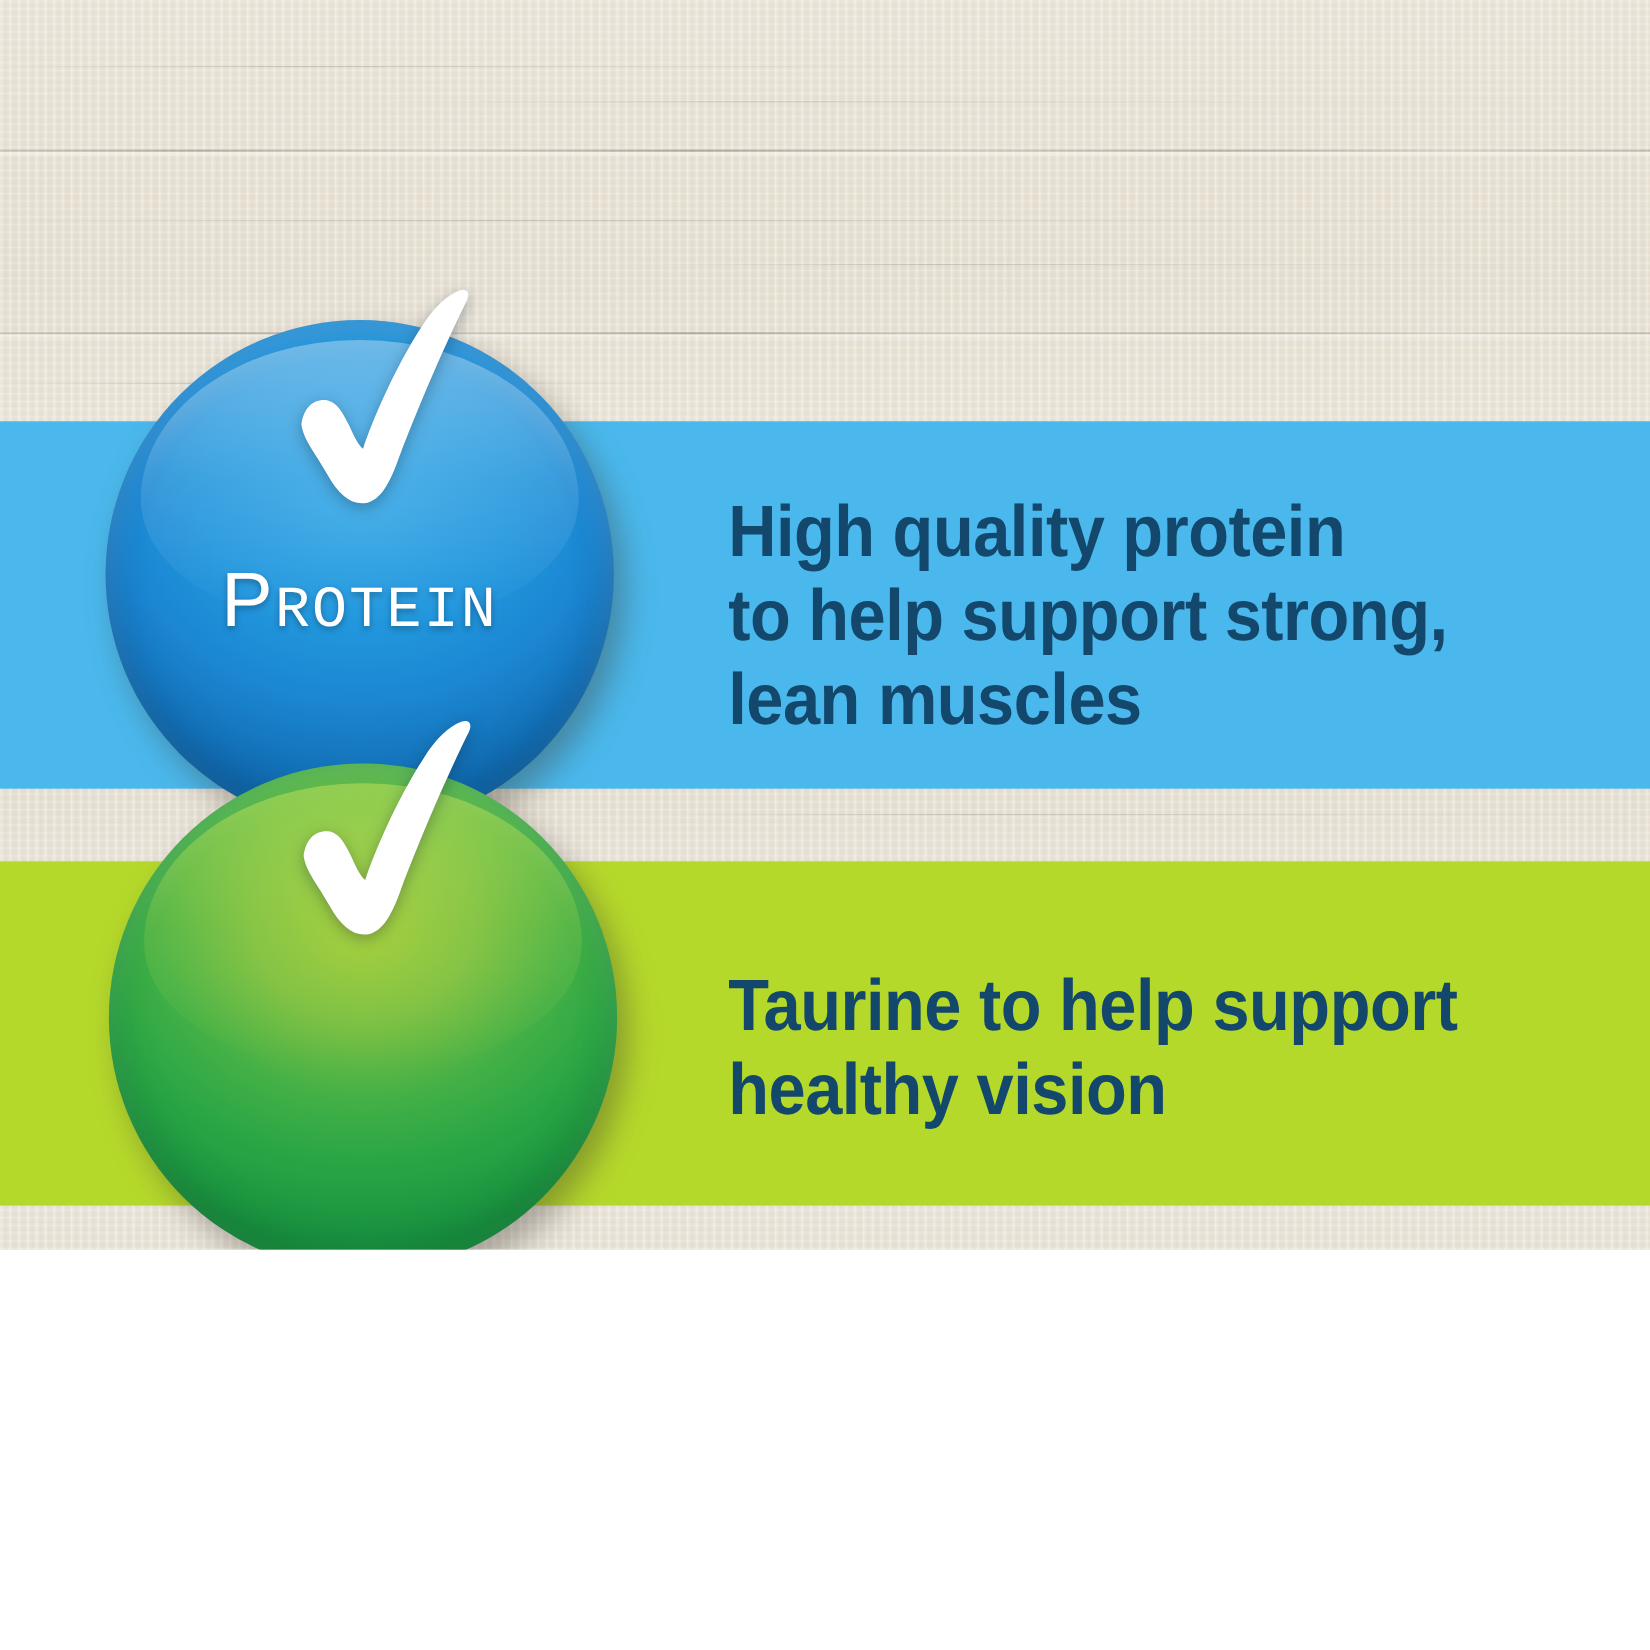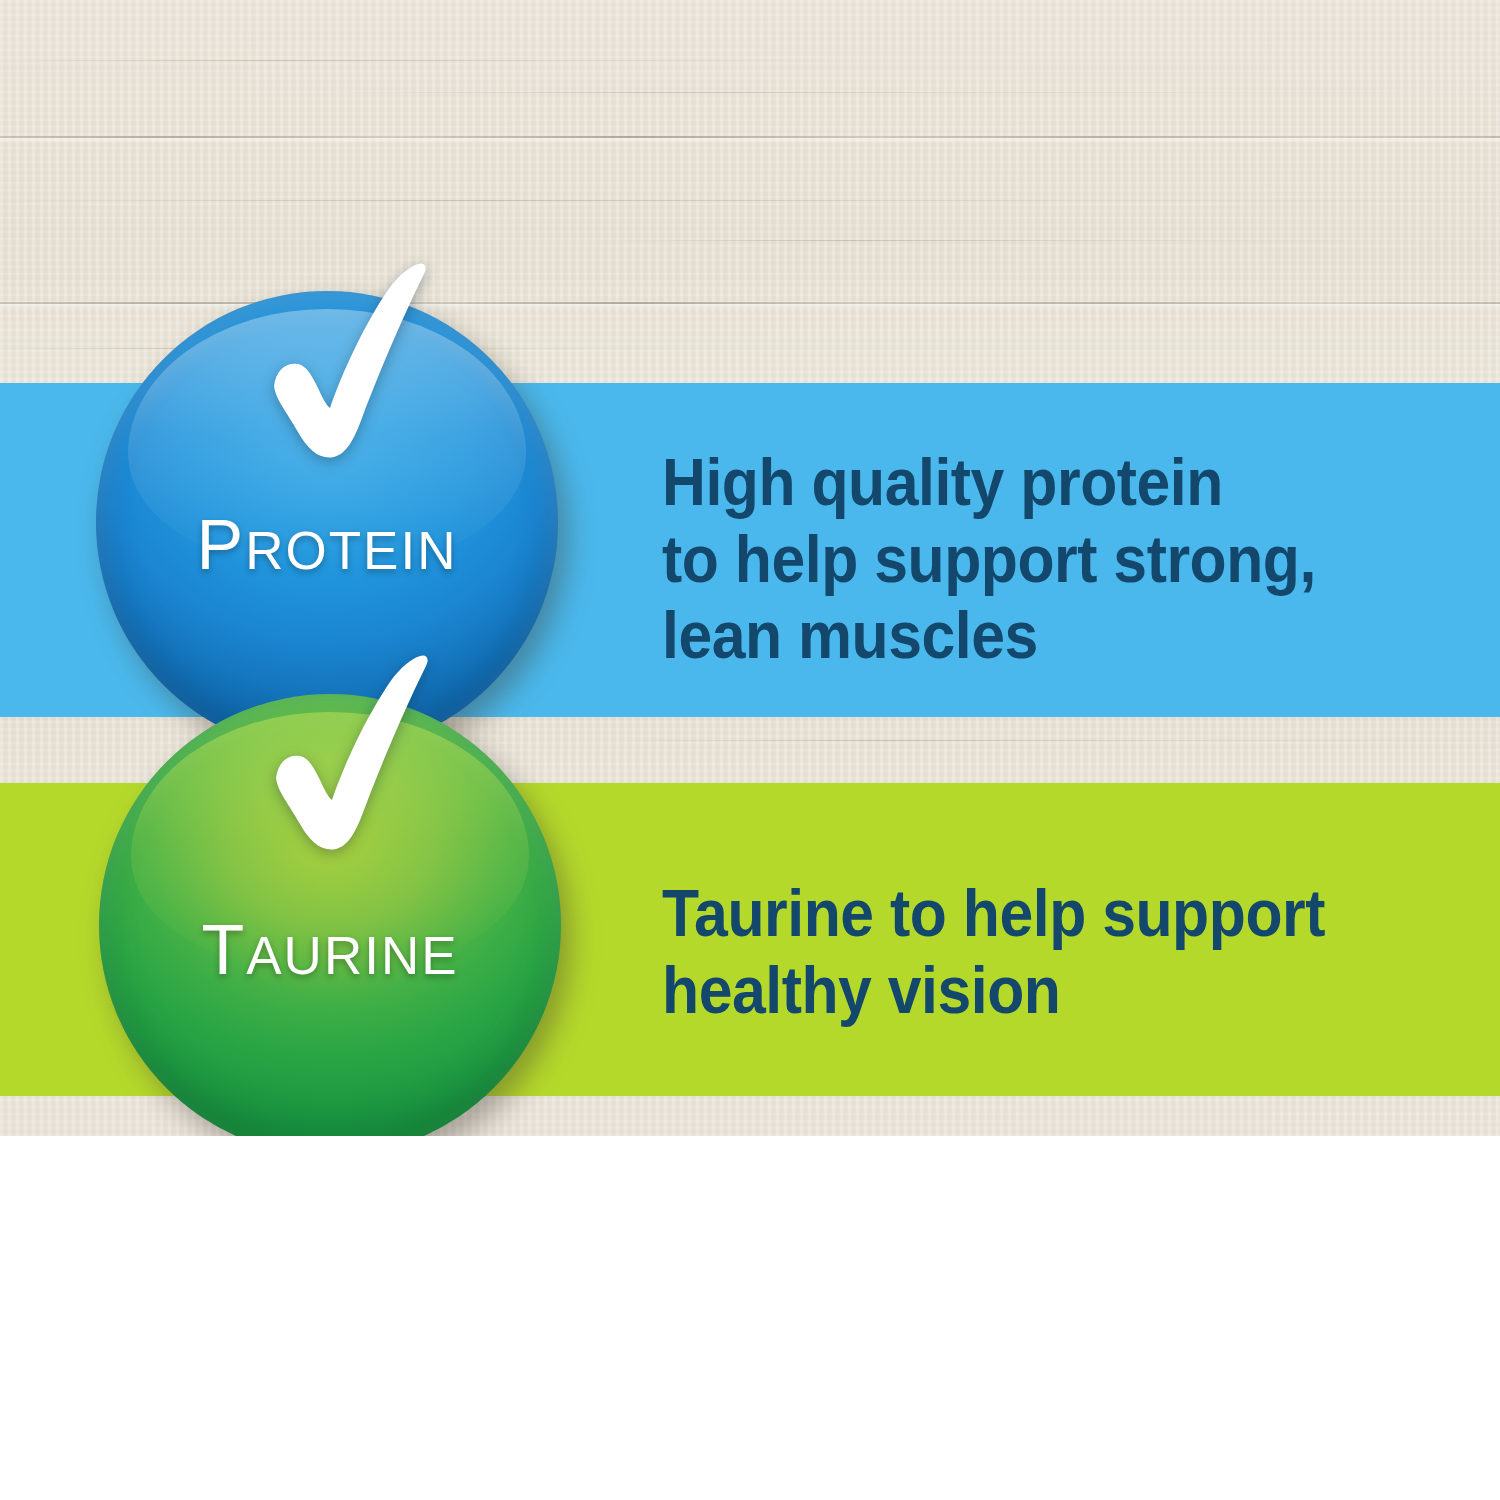--- a/index.html
+++ b/index.html
@@ -104,21 +104,21 @@
     text-align:center;
     z-index:4;
     color:#ffffff;
     font-family:"Liberation Sans", sans-serif;
     font-weight:400;
     letter-spacing:2px;
     text-shadow:0 3px 6px rgba(0,0,0,0.30);
     white-space:nowrap;
   }
   .label .cap   { font-size:70px; }
-  .label .small { font-size:53px; }
+  .label .small { font-size:53px;font-family:Liberation Mono, monospace; }
 
   
   #badge-protein { left:96px; top:291px; }
   #badge-protein .orb {
     background:
       radial-gradient(ellipse 74% 64% at 50% 34%, #34a7e6 0%, #2196dd 42%, #1b85d1 66%, #1372b8 86%, #0f66a8 100%);
     box-shadow: inset 0 -14px 34px rgba(8,60,110,0.38),
                 inset 0 10px 26px rgba(255,255,255,0.18);
   }
   #badge-protein .gloss {
@@ -218,21 +218,20 @@
              C 170 52, 144 112, 126 160
              C 118 182, 110 196, 98 199
              C 84 202, 72 192, 62 174
              C 50 153, 40 142, 38 128 Z" fill="#ffffff"></path>
   </svg>
 
   <div class="badge" id="badge-taurine">
     <div class="shadow"></div>
     <div class="orb"></div>
     <div class="gloss"></div>
-    <div class="label"><span class="cap">T</span><span class="small">AURINE</span></div>
   </div>
 
   <svg class="check" id="check-taurine" viewBox="0 0 220 210">
     <path d="M38 128 C 40 112, 50 104, 62 106 C 71 108, 76 118, 82 130
              C 86 139, 90 147, 94 150
              C 102 126, 122 78, 148 38 C 158 22, 170 10, 182 6
              C 188 4, 192 8, 188 16
              C 170 52, 144 112, 126 160
              C 118 182, 110 196, 98 199
              C 84 202, 72 192, 62 174

